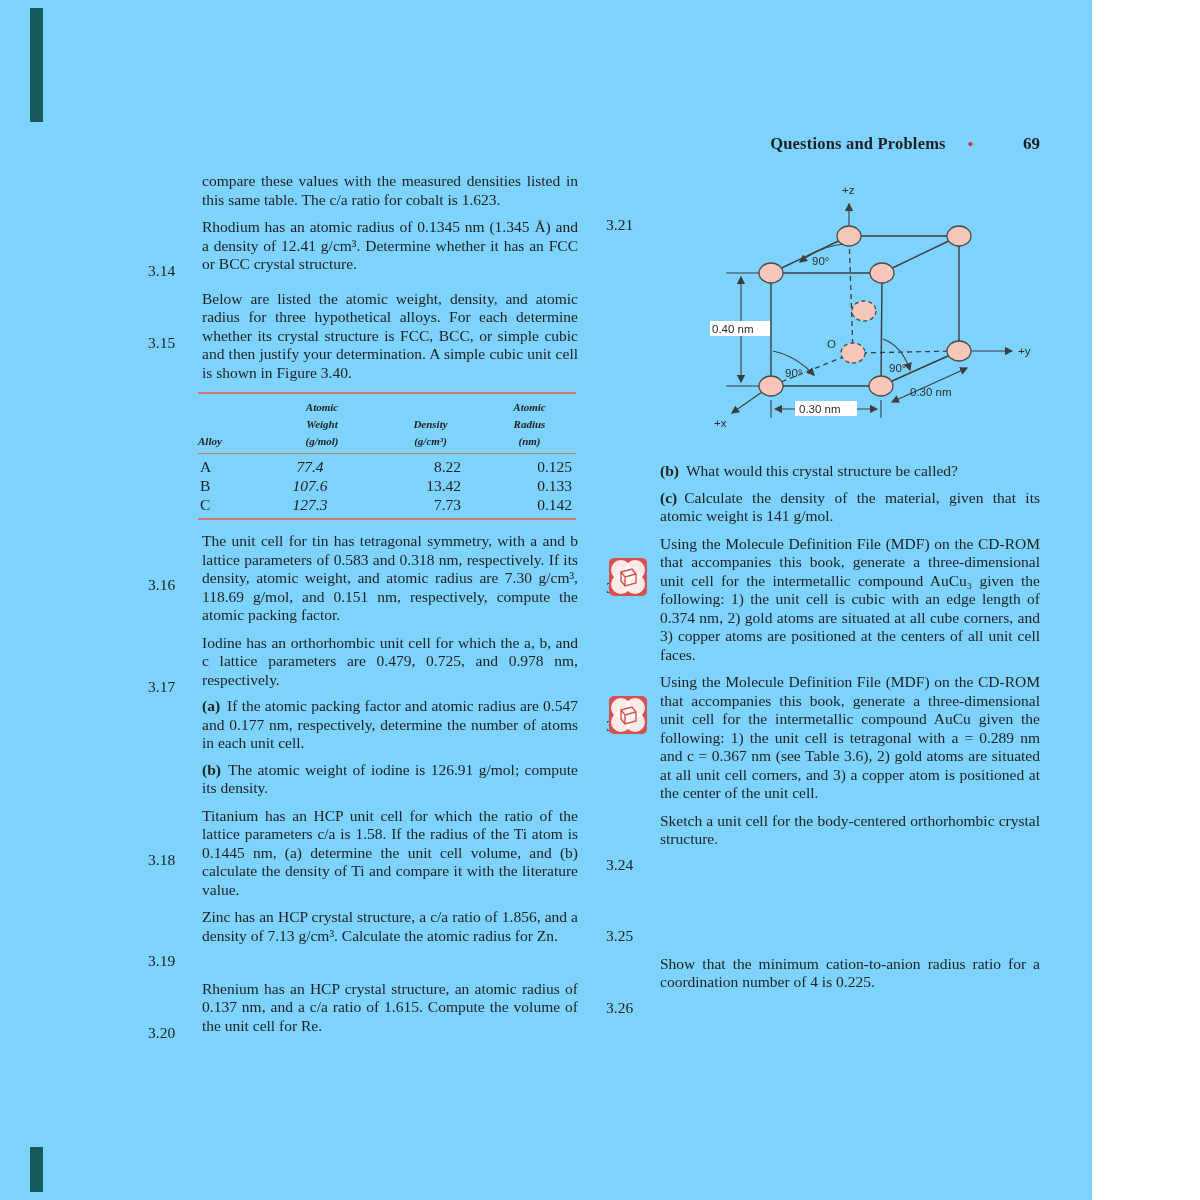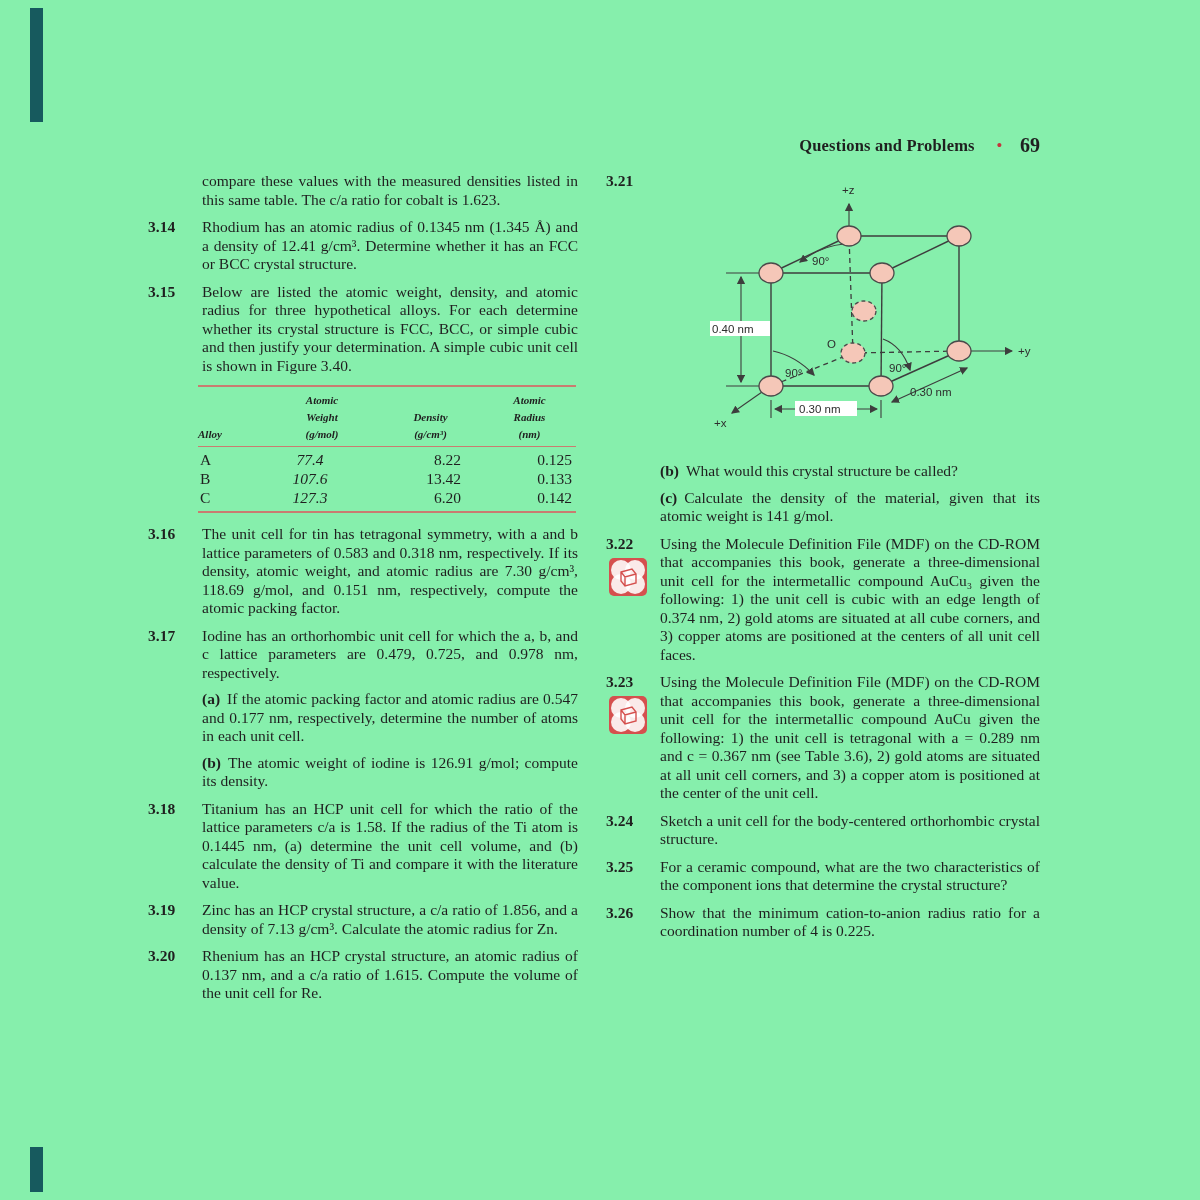--- a/index.html
+++ b/index.html
@@ -1,33 +1,33 @@
 <!DOCTYPE html>
 <html><head>
 <meta charset="utf-8">
 <style>
   html,body{margin:0;padding:0;background:#ffffff;}
-  .page{position:relative;width:1200px;height:1200px;background:#86efac;overflow:hidden;
+  .page{position:relative;width:1092px;height:1200px;background:#7dd3fc;overflow:hidden;
         font-family:"Liberation Serif", serif;color:#1f1f1f;}
   .edge-mark{position:absolute;background:#175a5e;}
   .edge-top{left:30px;top:8px;width:13px;height:114px;}
   .edge-bottom{left:30px;top:1147px;width:13px;height:45px;}
 
   .hdr{position:absolute;top:134px;left:606px;width:434px;display:flex;justify-content:flex-end;
        align-items:center;gap:0;font-weight:bold;font-size:16.5px;}
   .hdr .title{letter-spacing:.2px;}
   .hdr .bullet{color:#c4343c;margin:0 18px 0 22px;font-size:15px;}
-  .hdr .pnum{font-size:20px;}
+  .hdr .pnum{font-size:17px;margin-left:32px;}
 
   .col{position:absolute;top:172px;font-size:15.5px;line-height:18.5px;}
   .col-left{left:148px;width:430px;}
   .col-right{left:606px;width:434px;}
 
   .prob{position:relative;display:flex;margin-bottom:9px;}
-  .pnumcol{width:54px;flex:none;font-weight:bold;}
+  .pnumcol{width:54px;flex:none;font-weight:normal;margin-top:44px;}
   .pwrap{flex:1;min-width:0;}
   .pbody{text-align:justify;}
   .intro{margin-left:54px;text-align:justify;margin-bottom:9px;}
   .part{margin-top:8px;text-align:justify;}
   .plabel{font-weight:bold;margin-right:7px;}
 
   
   .dtable{margin:10px 0 12px 50px;width:378px;border-top:2px solid #c97c70;
           border-bottom:2px solid #c97c70;padding:0 0 4px 0;}
   .thead{display:grid;grid-template-columns:68px 112px 105px 93px;
@@ -117,21 +117,21 @@
         </div>
         <div class="trow">
           <div class="alloy">B</div>
           <div class="num2">107.6</div>
           <div class="num3">13.42</div>
           <div class="num4">0.133</div>
         </div>
         <div class="trow">
           <div class="alloy">C</div>
           <div class="num2">127.3</div>
-          <div class="num3">6.20</div>
+          <div class="num3">7.73</div>
           <div class="num4">0.142</div>
         </div>
       </div>
     </div>
 
     <div class="prob">
       <div class="pnumcol">3.16</div>
       <div class="pwrap">
           <div class="pbody">The unit cell for tin has tetragonal symmetry, with a and b lattice parameters of 0.583 and 0.318 nm, respectively. If its density, atomic weight, and atomic radius are 7.30 g/cm³, 118.69 g/mol, and 0.151 nm, respectively, compute the atomic packing factor.</div>
         </div>
@@ -292,23 +292,20 @@
 
     <div class="prob">
       <div class="pnumcol">3.24</div>
       <div class="pwrap">
           <div class="pbody">Sketch a unit cell for the body-centered orthorhombic crystal structure.</div>
         </div>
     </div>
 
     <div class="prob">
       <div class="pnumcol">3.25</div>
-      <div class="pwrap">
-          <div class="pbody">For a ceramic compound, what are the two characteristics of the component ions that determine the crystal structure?</div>
-        </div>
     </div>
 
     <div class="prob">
       <div class="pnumcol">3.26</div>
       <div class="pwrap">
           <div class="pbody">Show that the minimum cation-to-anion radius ratio for a coordination number of 4 is 0.225.</div>
         </div>
     </div>
   </div>
 

